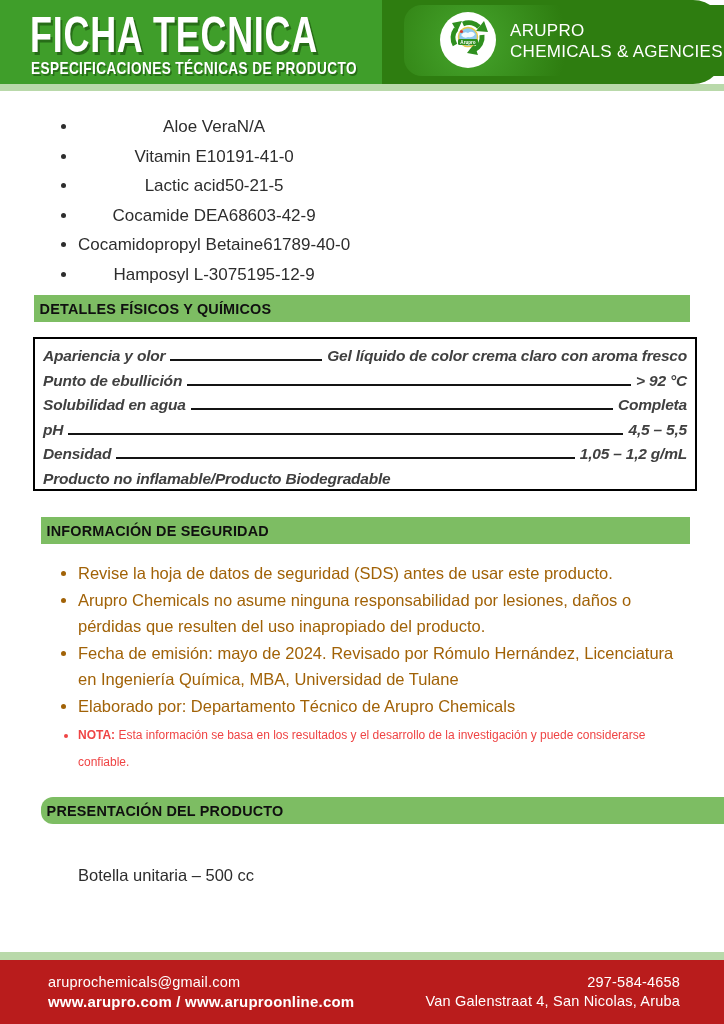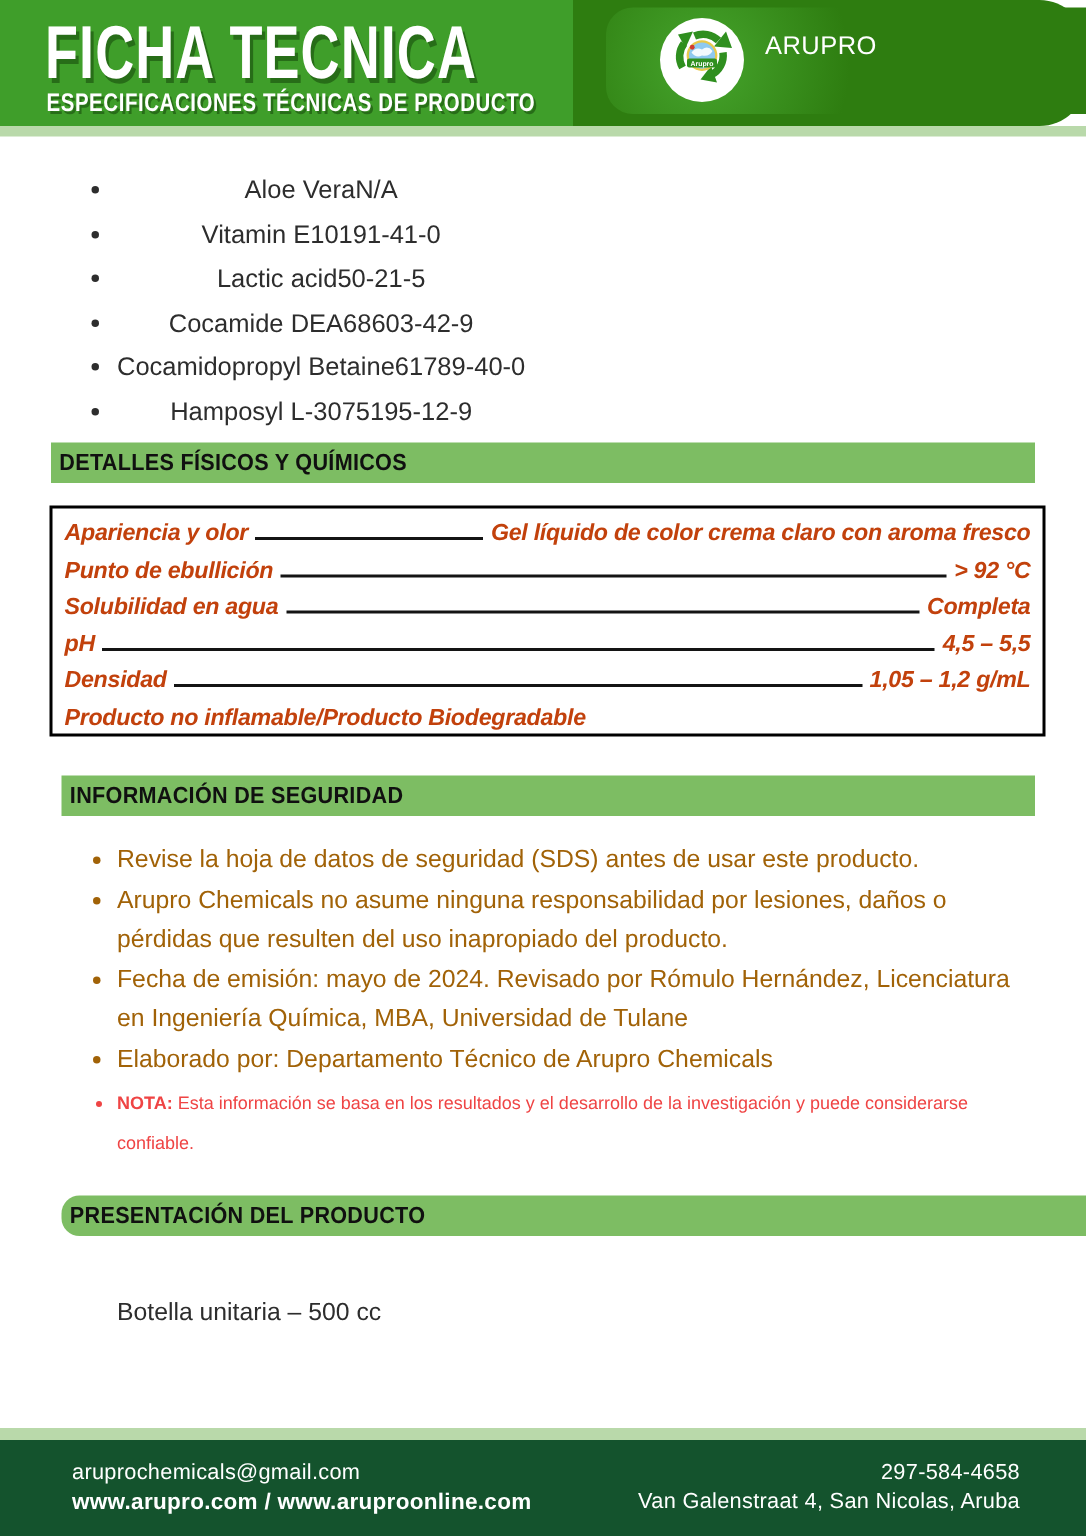--- a/index.html
+++ b/index.html
@@ -91,21 +91,21 @@
     position: absolute; top: 337px; left: 33px;
     width: 664px; height: 154px;
     border: 2px solid #000000;
     background: #ffffff;
     padding: 5px 8px 0 8px;
     display: flex; flex-direction: column;
   }
   .phys-row {
     display: flex; align-items: baseline;
     font-size: 15.5px; font-weight: 700; font-style: italic;
-    color: #c2410c; letter-spacing: -0.2px;
+    color: #404040; letter-spacing: -0.2px;
     height: 24.5px; line-height: 24.5px; white-space: nowrap;
   }
   .phys-row .leader {
     flex: 1 1 auto;
     border-bottom: 2px solid #141414;
     margin: 0 5px; height: 16px;
     min-width: 12px;
   }
 
   
@@ -135,21 +135,21 @@
 
   
   .footer-strip {
     position: absolute; top: 952px; left: 0;
     width: 724px; height: 8px;
     background: #b9d9aa;
   }
   .footer {
     position: absolute; top: 960px; left: 0;
     width: 724px; height: 64px;
-    background: #14532d;
+    background: #b91c1c;
     color: #ffffff;
     display: flex; justify-content: space-between;
     padding: 13px 44px 0 48px;
   }
   .footer-left  { text-align: left; }
   .footer-right { text-align: right; }
   .footer .line1 { font-size: 14.5px; line-height: 19px; font-weight: 400; letter-spacing: 0.2px; }
   .footer .line2 { font-size: 14.5px; line-height: 19px; letter-spacing: 0.2px; }
   .footer-left .line2 { font-weight: 700; font-size: 15px; }
 </style>
@@ -181,20 +181,21 @@
           <circle cx="25" cy="24" r="9.5" fill="#8ec9ef" stroke="#e8c94a" stroke-width="1.5"></circle>
           <path d="M 18 22 q 3 -4 7 -2 q 4 -3 7 1 q -2 4 -7 3 q -4 2 -7 -2 Z" fill="#ffffff" opacity="0.9"></path>
           <circle cx="18.5" cy="18.5" r="1.6" fill="#d23b2f"></circle>
           <rect x="15" y="26" width="20" height="6" rx="1.5" fill="#2f8f1f"></rect>
           <text x="25" y="30.7" font-size="4.6" font-family="Liberation Sans, sans-serif" font-weight="bold" fill="#ffffff" text-anchor="middle">Arupro</text>
         </svg>
       </span>
     </div>
     <div class="brand-text">
       <div>ARUPRO</div>
+      <div>CHEMICALS &amp; AGENCIES</div>
     </div>
   </div>
 </div>
 <div class="header-strip"></div>
 
 <ul class="ingredients">
   <li>Aloe VeraN/A</li>
   <li>Vitamin E10191-41-0</li>
   <li>Lactic acid50-21-5</li>
   <li>Cocamide DEA68603-42-9</li>

